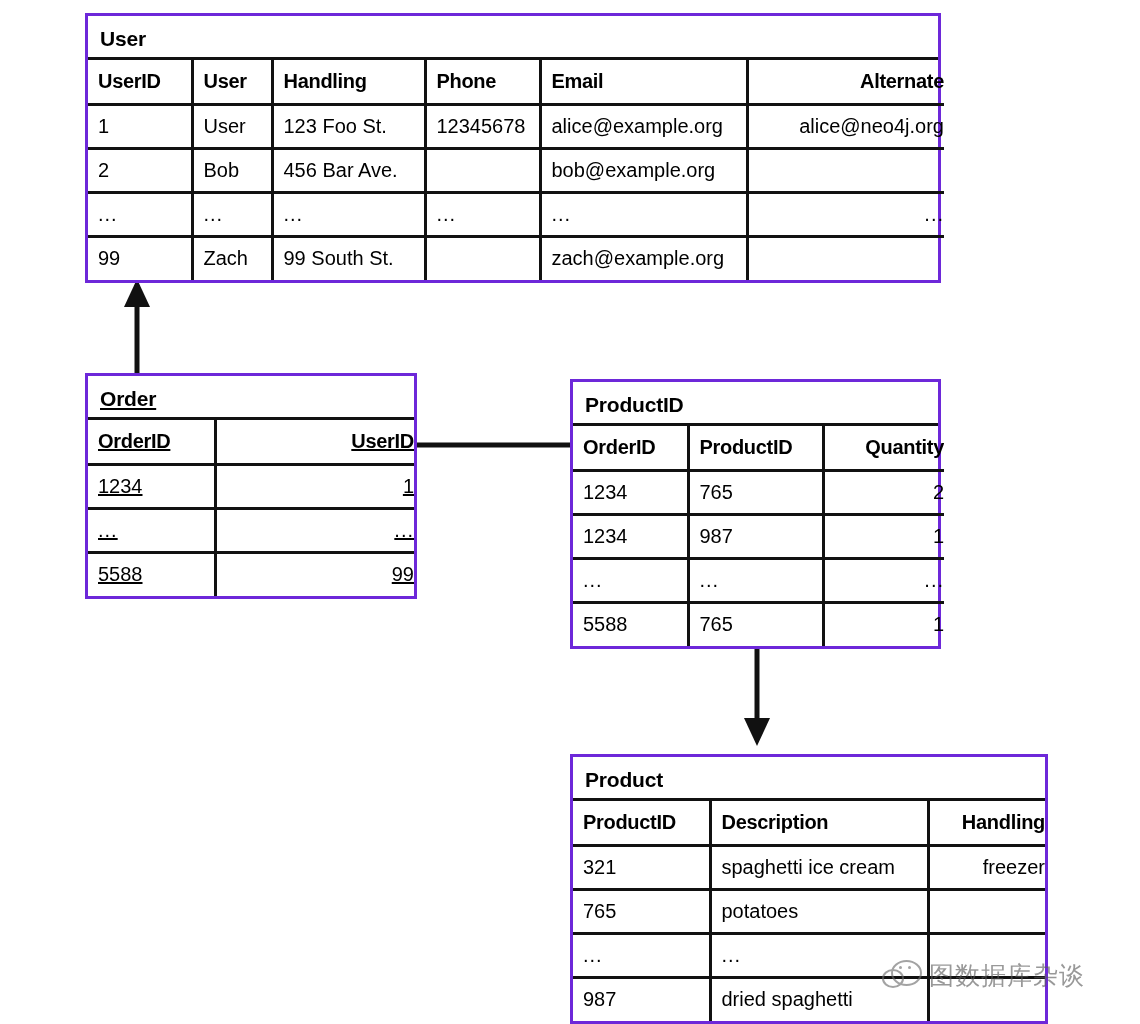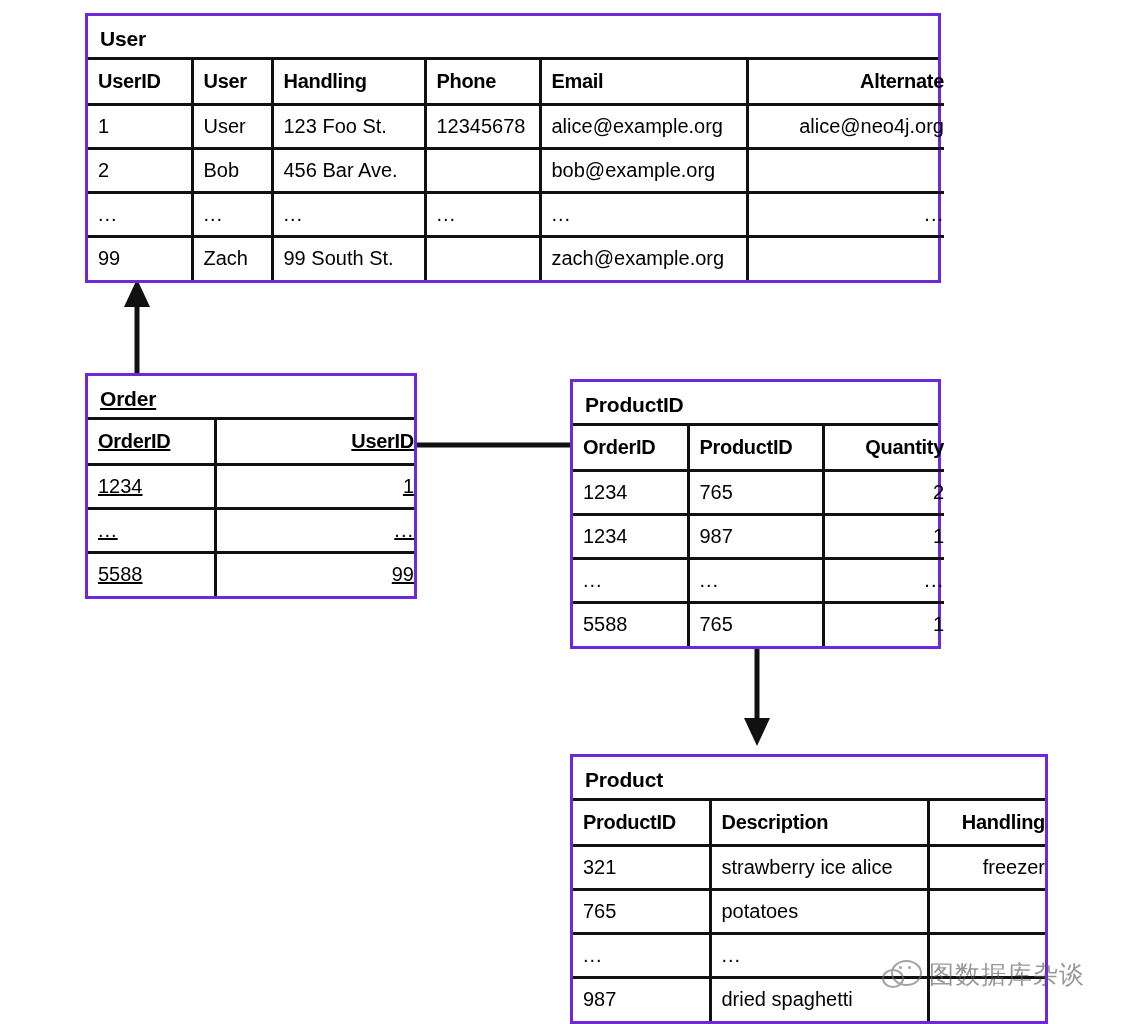--- a/index.html
+++ b/index.html
@@ -87,20 +87,21 @@
     z-index: 1;
     pointer-events: none;
   }
 
   
   #watermark {
     position: absolute;
     left: 882px;
     top: 958px;
     display: flex;
+    align-items: center;
     gap: 7px;
     z-index: 9;
     opacity: 0.62;
     pointer-events: none;
   }
   #watermark .wm-text {
     font-size: 25px;
     color: #5a5a5a;
     letter-spacing: 1px;
     font-family: "DejaVu Sans", sans-serif;
@@ -286,21 +287,21 @@
           <col style="width:117px">
         </colgroup>
       <tbody>
           <tr>
         <th>ProductID</th>
         <th>Description</th>
         <th>Handling</th>
       </tr>
       <tr>
         <td>321</td>
-        <td>strawberry ice alice</td>
+        <td>spaghetti ice cream</td>
         <td>freezer</td>
       </tr>
       <tr>
         <td>765</td>
         <td>potatoes</td>
         <td></td>
       </tr>
       <tr>
         <td class="ellipsis-cell">...</td>
         <td class="ellipsis-cell">...</td>

